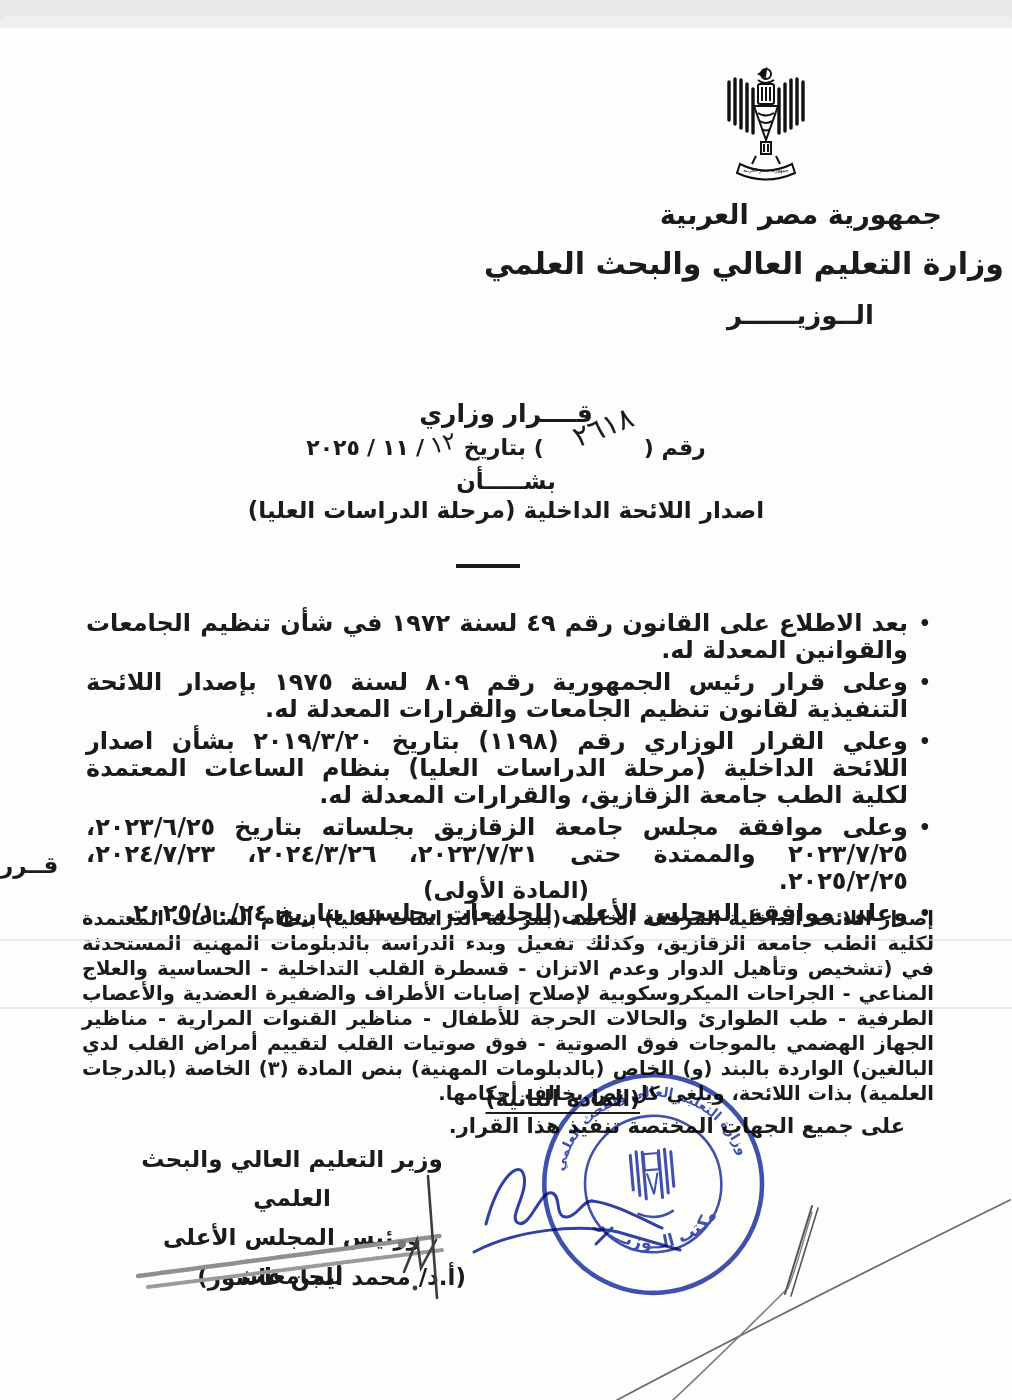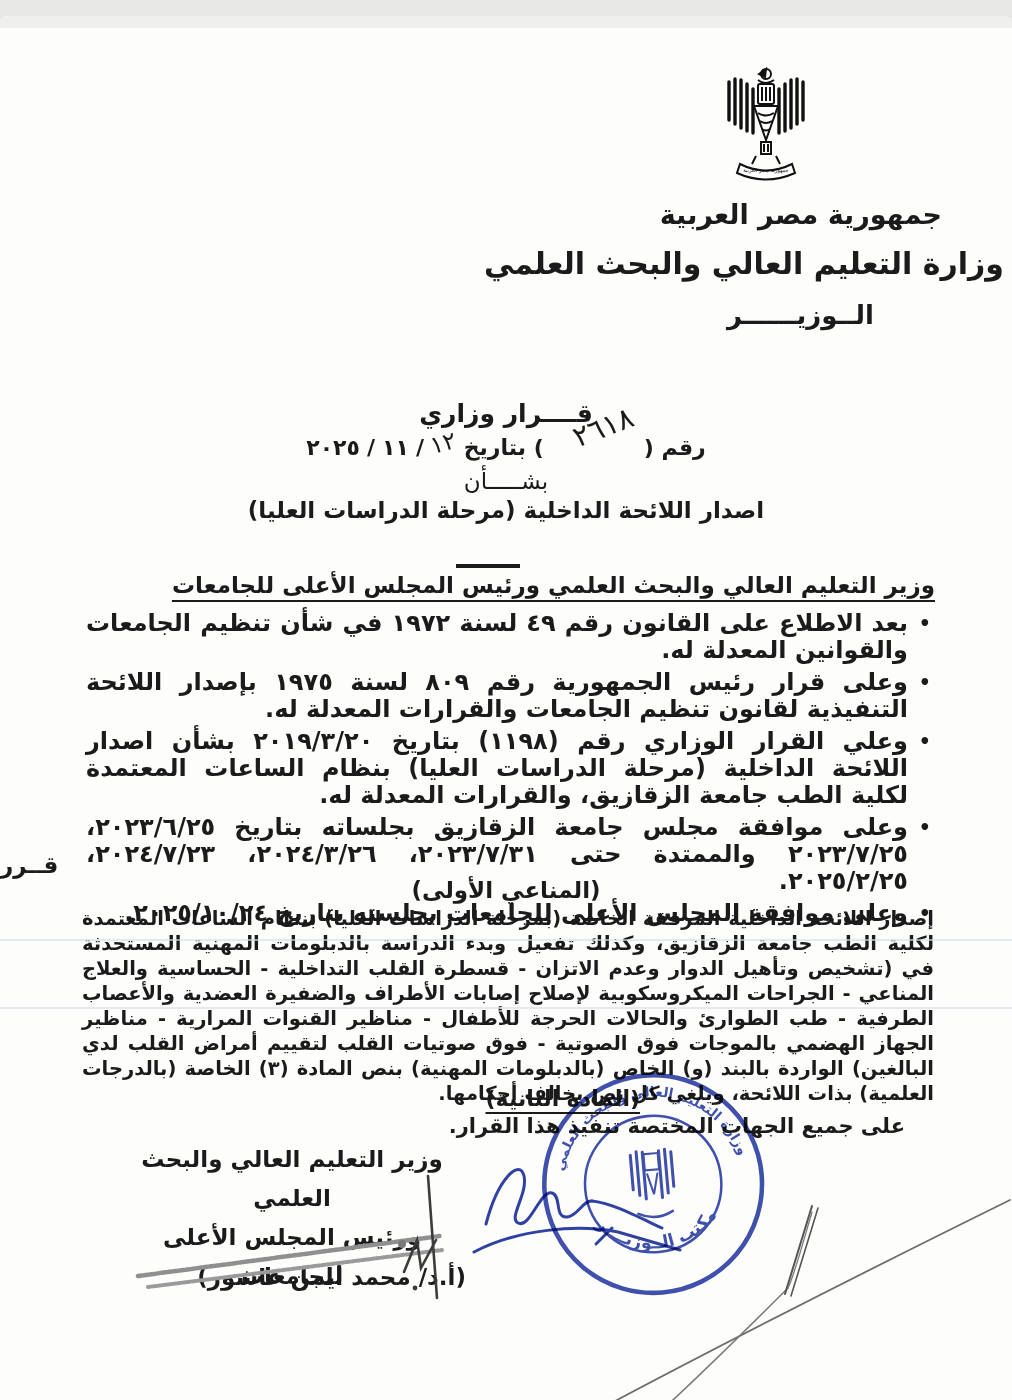--- a/index.html
+++ b/index.html
@@ -15,21 +15,21 @@
   .republic{top:183px; right:70px; width:280px; font-size:27px; font-weight:bold; white-space:nowrap; text-align:center;}
   .ministry{top:230px; right:8px;  width:400px; font-size:30px; font-weight:bold; white-space:nowrap; text-align:center;}
   .minister{top:284px; right:138px; width:180px; font-size:26px; font-weight:bold; letter-spacing:1px; text-align:right; white-space:nowrap;}
   
   .decree-kind{top:383px; left:0; width:100%; font-size:25px; font-weight:bold; text-align:center;}
   .number-line{top:416px; left:0; width:100%; display:flex; flex-direction:row; justify-content:center; align-items:flex-end; gap:7px; direction:rtl; font-size:22px; font-weight:bold;}
   .paren-gap{position:relative; display:inline-block; width:86px; height:28px;}
   .hand-number{position:absolute; right:2px; top:-22px; font-size:29px; font-weight:normal;
     transform:rotate(-21deg); white-space:nowrap;}
   .hand-day{display:inline-block; transform:rotate(-14deg) translateY(-3px); font-weight:normal; font-size:24px;}
-  .regarding{top:452px; left:0; width:100%; font-size:23px; font-weight:normal; text-align:center;}
+  .regarding{top:452px; left:0; width:100%; font-size:23px; font-weight:bold; text-align:center;}
   .subject1{top:481px; left:0; width:100%; font-size:23px; font-weight:bold; text-align:center;}
   .subject2{top:513px; left:0; width:100%; font-size:23px; font-weight:bold; text-align:center;}
   .title-sep{top:548px; left:456px; width:64px; height:4px; background:#1b1b1b;}
   
   .authority{top:556px; right:77px; font-size:23px; font-weight:bold; white-space:nowrap;
     text-decoration:underline; text-decoration-thickness:2px; text-underline-offset:7px;}
   ul.preamble{top:594px; right:77px; left:86px; margin:0; padding:0; list-style:none;
     font-size:24px; font-weight:bold; line-height:27px;}
   ul.preamble li{position:relative; padding-right:27px; margin-bottom:5px; text-align:justify;}
   ul.preamble li::before{content:"•"; position:absolute; right:4px; top:0; font-size:19px;}
@@ -104,32 +104,31 @@
     <span>/</span>
     <span>١١</span>
     <span>/</span>
     <span>٢٠٢٥</span>
   </div>
 
   <div class="abs regarding">بشـــــأن</div>
   <div class="abs subject1">اصدار اللائحة الداخلية (مرحلة الدراسات العليا)</div>
   <div class="abs title-sep"></div>
 
-  <div class="abs authority">وزير التعليم العالي والبحث العلمي ورئيس المجلس الأعلى للجامعات</div>
 
   <ul class="abs preamble">
     <li>بعد الاطلاع على القانون رقم ٤٩ لسنة ١٩٧٢ في شأن تنظيم الجامعات والقوانين المعدلة له.</li>
     <li>وعلى قرار رئيس الجمهورية رقم ٨٠٩ لسنة ١٩٧٥ بإصدار اللائحة التنفيذية لقانون تنظيم الجامعات والقرارات المعدلة له.</li>
     <li>وعلي القرار الوزاري رقم (١١٩٨) بتاريخ ٢٠١٩/٣/٢٠ بشأن اصدار اللائحة الداخلية (مرحلة الدراسات العليا) بنظام الساعات المعتمدة لكلية الطب جامعة الزقازيق، والقرارات المعدلة له.</li>
     <li>وعلى موافقة مجلس جامعة الزقازيق بجلساته بتاريخ ٢٠٢٣/٦/٢٥، ٢٠٢٣/٧/٢٥ والممتدة حتى ٢٠٢٣/٧/٣١، ٢٠٢٤/٣/٢٦، ٢٠٢٤/٧/٢٣، ٢٠٢٥/٢/٢٥.</li>
     <li>وعلى موافقة المجلس الأعلى للجامعات بجلسته بتاريخ ٢٠٢٥/١٠/٢٤.</li>
   </ul>
 
   <div class="abs decree-word">قــرر</div>
-  <div class="abs article1-title">(المناعي الأولى)</div>
+  <div class="abs article1-title">(المادة الأولى)</div>
   <div class="abs article1-body">إصدار اللائحة الداخلية المرفقة الخاصة (بمرحلة الدراسات العليا) بنظام الساعات المعتمدة لكلية الطب جامعة الزقازيق، وكذلك تفعيل وبدء الدراسة بالدبلومات المهنية المستحدثة في (تشخيص وتأهيل الدوار وعدم الاتزان - قسطرة القلب التداخلية - الحساسية والعلاج المناعي - الجراحات الميكروسكوبية لإصلاح إصابات الأطراف والضفيرة العضدية والأعصاب الطرفية - طب الطوارئ والحالات الحرجة للأطفال - مناظير القنوات المرارية - مناظير الجهاز الهضمي بالموجات فوق الصوتية - فوق صوتيات القلب لتقييم أمراض القلب لدي البالغين) الواردة بالبند (و) الخاص (بالدبلومات المهنية) بنص المادة (٣) الخاصة (بالدرجات العلمية) بذات اللائحة، ويلغي كل نص يخالف أحكامها.</div>
   <div class="abs article2-title">(المادة الثانية)</div>
   <div class="abs article2-body">على جميع الجهات المختصة تنفيذ هذا القرار.</div>
 
   <div class="abs sig-titles">
     <div>وزير التعليم العالي والبحث العلمي</div>
     <div>ورئيس المجلس الأعلى للجامعات</div>
   </div>
   <div class="abs sig-name">(أ.د/ محمد أيمن عاشور)</div>
 

